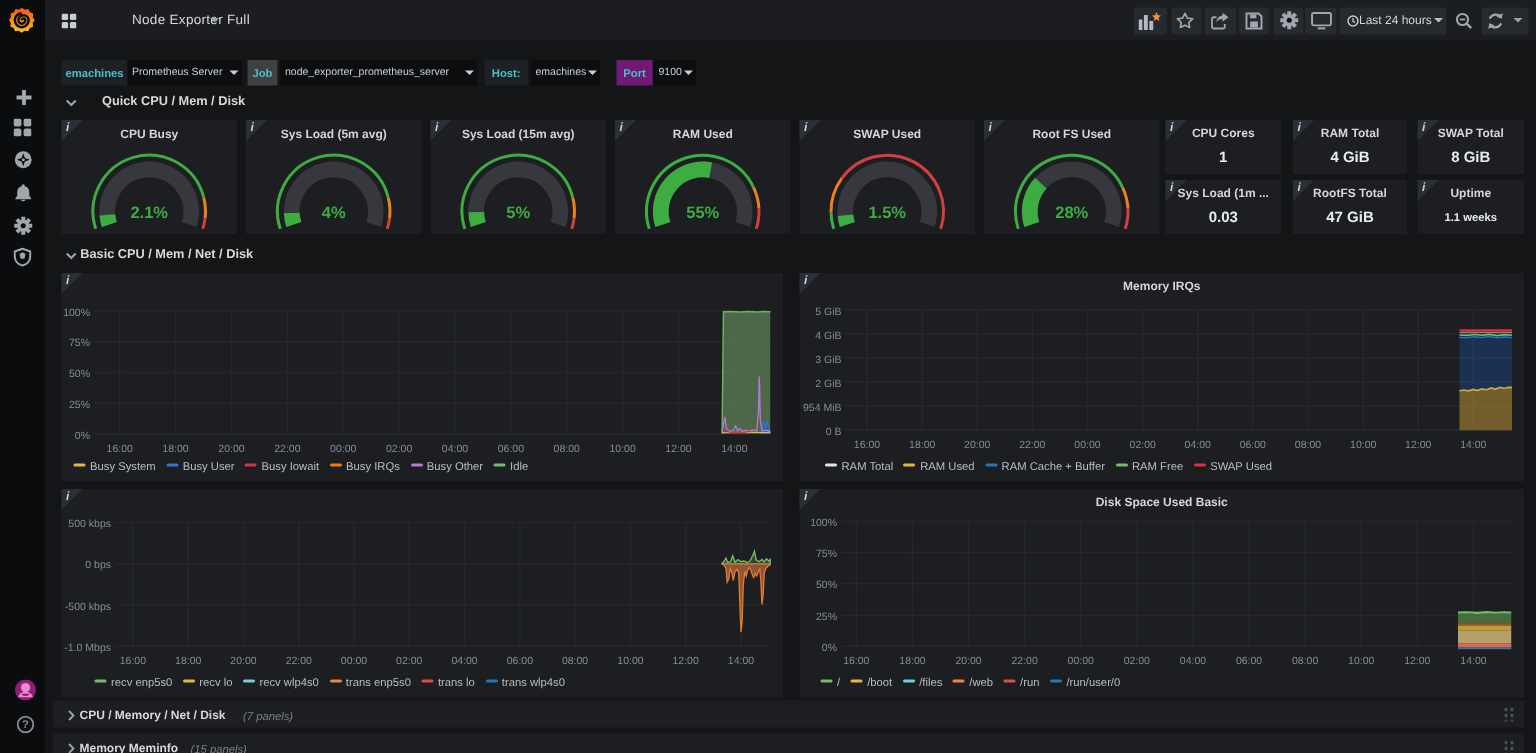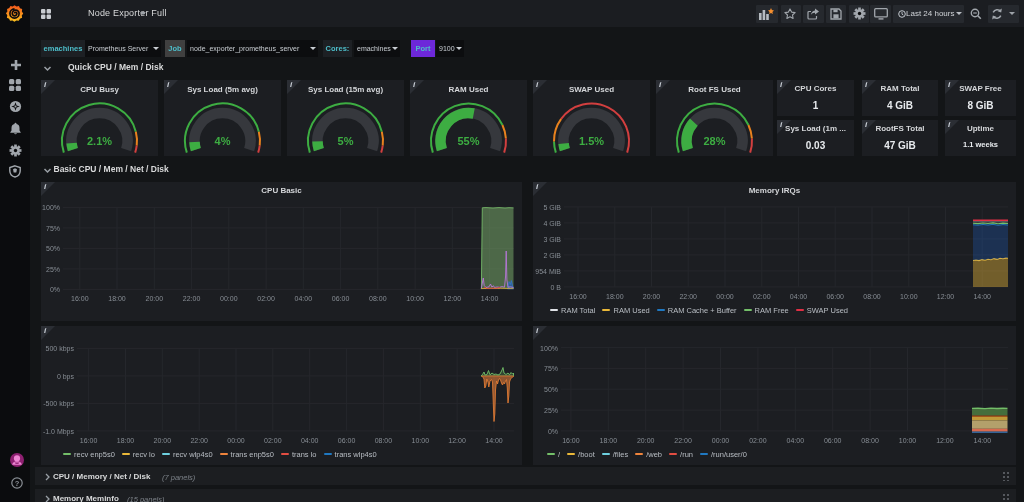--- a/index.html
+++ b/index.html
@@ -139,24 +139,24 @@
 <svg style="position:absolute;left:10.5px;top:476.5px;" width="12" height="12" viewBox="0 0 12 12">
     <circle cx="6" cy="6" r="5.2" fill="none" stroke="#8a8f95" stroke-width="1.2"></circle>
     <text x="6" y="8.6" text-anchor="middle" font-size="7.5" font-weight="bold" fill="#8a8f95" font-family="Liberation Sans,sans-serif">?</text>
   </svg>
 <div style="position:absolute;left:41px;top:40px;width:44px;height:17px;background:#1d2024;color:#4dbdc9;font-size:7.5px;font-weight:bold;line-height:17px;text-align:center;">emachines</div>
 <div style="position:absolute;left:85px;top:40px;width:76px;height:17px;background:#0c0d0f;color:#c9ced3;font-size:7px;line-height:17px;padding-left:3px;white-space:nowrap;overflow:hidden;">Prometheus Server</div>
 <div style="position:absolute;left:153px;top:46.5px;width:0;height:0;border-left:3px solid transparent;border-right:3px solid transparent;border-top:3px solid #c9ced3;"></div>
 <div style="position:absolute;left:165px;top:40px;width:20px;height:17px;background:#404040;color:#4dbdc9;font-size:7.5px;font-weight:bold;line-height:17px;text-align:center;">Job</div>
 <div style="position:absolute;left:187px;top:40px;width:131px;height:17px;background:#0c0d0f;color:#c9ced3;font-size:7px;line-height:17px;padding-left:3px;white-space:nowrap;overflow:hidden;">node_exporter_prometheus_server</div>
 <div style="position:absolute;left:310px;top:46.5px;width:0;height:0;border-left:3px solid transparent;border-right:3px solid transparent;border-top:3px solid #c9ced3;"></div>
-<div style="position:absolute;left:323px;top:40px;width:29px;height:17px;background:#1d2024;color:#4dbdc9;font-size:7.5px;font-weight:bold;line-height:17px;text-align:center;">Cores:</div>
+<div style="position:absolute;left:323px;top:40px;width:29px;height:17px;background:#1d2024;color:#4dbdc9;font-size:7.5px;font-weight:bold;line-height:17px;text-align:center;">Host:</div>
 <div style="position:absolute;left:354px;top:40px;width:46px;height:17px;background:#0c0d0f;color:#c9ced3;font-size:7px;line-height:17px;padding-left:3px;white-space:nowrap;overflow:hidden;">emachines</div>
 <div style="position:absolute;left:392px;top:46.5px;width:0;height:0;border-left:3px solid transparent;border-right:3px solid transparent;border-top:3px solid #c9ced3;"></div>
-<div style="position:absolute;left:411px;top:40px;width:24px;height:17px;background:#6d28d9;color:#4dbdc9;font-size:7.5px;font-weight:bold;line-height:17px;text-align:center;">Port</div>
+<div style="position:absolute;left:411px;top:40px;width:24px;height:17px;background:#701a75;color:#4dbdc9;font-size:7.5px;font-weight:bold;line-height:17px;text-align:center;">Port</div>
 <div style="position:absolute;left:436px;top:40px;width:28px;height:17px;background:#0c0d0f;color:#c9ced3;font-size:7px;line-height:17px;padding-left:3px;white-space:nowrap;overflow:hidden;">9100</div>
 <div style="position:absolute;left:456px;top:46.5px;width:0;height:0;border-left:3px solid transparent;border-right:3px solid transparent;border-top:3px solid #c9ced3;"></div>
 <div class="rowtitle" style="left:43px;top:62px;"><svg width="9" height="9" viewBox="0 0 9 9" style="position:absolute;left:0;top:2px">
       <path d="M1.5 3 L4.5 6 L7.5 3" stroke="#9aa0a6" stroke-width="1.5" fill="none"></path>
     </svg><span style="margin-left:25px;">Quick CPU / Mem / Disk</span></div>
 <div class="rowtitle" style="left:43px;top:164px;"><svg width="9" height="9" viewBox="0 0 9 9" style="position:absolute;left:0;top:2px">
       <path d="M1.5 3 L4.5 6 L7.5 3" stroke="#9aa0a6" stroke-width="1.5" fill="none"></path>
     </svg><span style="margin-left:10.5px;">Basic CPU / Mem / Net / Disk</span></div>
 <div class="panel" style="left:41px;top:80px;width:117px;height:76px;">
     <div style="position:absolute;left:0;top:0;width:0;height:0;border-top:14px solid #2b2e34;border-right:14px solid transparent;"></div>
@@ -244,21 +244,21 @@
   </div>
 <div class="panel" style="left:862px;top:80px;width:76px;height:36px;">
     <div style="position:absolute;left:0;top:0;width:0;height:0;border-top:14px solid #2b2e34;border-right:14px solid transparent;"></div>
     <div style="position:absolute;left:3px;top:0px;font-size:8px;color:#cdd3da;font-style:italic;font-weight:bold;line-height:9px;">i</div>
     <div class="ptitle" style="top:4px;">RAM Total</div>
     <div style="position:absolute;left:0;right:0;top:20px;text-align:center;font-size:10px;font-weight:bold;color:#e8ebee;">4 GiB</div>
   </div>
 <div class="panel" style="left:945px;top:80px;width:71px;height:36px;">
     <div style="position:absolute;left:0;top:0;width:0;height:0;border-top:14px solid #2b2e34;border-right:14px solid transparent;"></div>
     <div style="position:absolute;left:3px;top:0px;font-size:8px;color:#cdd3da;font-style:italic;font-weight:bold;line-height:9px;">i</div>
-    <div class="ptitle" style="top:4px;">SWAP Free</div>
+    <div class="ptitle" style="top:4px;">SWAP Total</div>
     <div style="position:absolute;left:0;right:0;top:20px;text-align:center;font-size:10px;font-weight:bold;color:#e8ebee;">8 GiB</div>
   </div>
 <div class="panel" style="left:777px;top:120px;width:77px;height:36px;">
     <div style="position:absolute;left:0;top:0;width:0;height:0;border-top:14px solid #2b2e34;border-right:14px solid transparent;"></div>
     <div style="position:absolute;left:3px;top:0px;font-size:8px;color:#cdd3da;font-style:italic;font-weight:bold;line-height:9px;">i</div>
     <div class="ptitle" style="top:4px;">Sys Load (1m ...</div>
     <div style="position:absolute;left:0;right:0;top:20px;text-align:center;font-size:10px;font-weight:bold;color:#e8ebee;">0.03</div>
   </div>
 <div class="panel" style="left:862px;top:120px;width:76px;height:36px;">
     <div style="position:absolute;left:0;top:0;width:0;height:0;border-top:14px solid #2b2e34;border-right:14px solid transparent;"></div>
@@ -268,21 +268,20 @@
   </div>
 <div class="panel" style="left:945px;top:120px;width:71px;height:36px;">
     <div style="position:absolute;left:0;top:0;width:0;height:0;border-top:14px solid #2b2e34;border-right:14px solid transparent;"></div>
     <div style="position:absolute;left:3px;top:0px;font-size:8px;color:#cdd3da;font-style:italic;font-weight:bold;line-height:9px;">i</div>
     <div class="ptitle" style="top:4px;">Uptime</div>
     <div style="position:absolute;left:0;right:0;top:20px;text-align:center;font-size:7.5px;font-weight:bold;color:#e8ebee;">1.1 weeks</div>
   </div>
 <div class="panel" style="left:41px;top:182px;width:481px;height:139px;">
     <div style="position:absolute;left:0;top:0;width:0;height:0;border-top:14px solid #2b2e34;border-right:14px solid transparent;"></div>
     <div style="position:absolute;left:3px;top:0px;font-size:8px;color:#cdd3da;font-style:italic;font-weight:bold;line-height:9px;">i</div>
-    <div class="ptitle" style="top:4px;">CPU Basic</div>
     <svg width="481" height="139" style="position:absolute;left:0;top:0">
       <line x1="38.8" y1="25.4" x2="38.8" y2="107.4" stroke="#25272c" stroke-width="1"></line>
       <line x1="76.0" y1="25.4" x2="76.0" y2="107.4" stroke="#25272c" stroke-width="1"></line>
       <line x1="113.3" y1="25.4" x2="113.3" y2="107.4" stroke="#25272c" stroke-width="1"></line>
       <line x1="150.6" y1="25.4" x2="150.6" y2="107.4" stroke="#25272c" stroke-width="1"></line>
       <line x1="187.8" y1="25.4" x2="187.8" y2="107.4" stroke="#25272c" stroke-width="1"></line>
       <line x1="225.1" y1="25.4" x2="225.1" y2="107.4" stroke="#25272c" stroke-width="1"></line>
       <line x1="262.3" y1="25.4" x2="262.3" y2="107.4" stroke="#25272c" stroke-width="1"></line>
       <line x1="299.6" y1="25.4" x2="299.6" y2="107.4" stroke="#25272c" stroke-width="1"></line>
       <line x1="336.8" y1="25.4" x2="336.8" y2="107.4" stroke="#25272c" stroke-width="1"></line>
@@ -311,20 +310,28 @@
       <text x="150.6" y="119.4" text-anchor="middle" class="axis">22:00</text>
       <text x="187.8" y="119.4" text-anchor="middle" class="axis">00:00</text>
       <text x="225.1" y="119.4" text-anchor="middle" class="axis">02:00</text>
       <text x="262.3" y="119.4" text-anchor="middle" class="axis">04:00</text>
       <text x="299.6" y="119.4" text-anchor="middle" class="axis">06:00</text>
       <text x="336.8" y="119.4" text-anchor="middle" class="axis">08:00</text>
       <text x="374.1" y="119.4" text-anchor="middle" class="axis">10:00</text>
       <text x="411.3" y="119.4" text-anchor="middle" class="axis">12:00</text>
       <text x="448.6" y="119.4" text-anchor="middle" class="axis">14:00</text>
     </svg>
+    <div class="legend" style="left:8px;top:123.5px;">
+      <span class="litem"><span class="ldash" style="background:#eab839"></span>Busy System</span>
+      <span class="litem"><span class="ldash" style="background:#3274d9"></span>Busy User</span>
+      <span class="litem"><span class="ldash" style="background:#e02f44"></span>Busy Iowait</span>
+      <span class="litem"><span class="ldash" style="background:#ff780a"></span>Busy IRQs</span>
+      <span class="litem"><span class="ldash" style="background:#b877d9"></span>Busy Other</span>
+      <span class="litem"><span class="ldash" style="background:#73bf69"></span>Idle</span>
+    </div>
   </div>
 <div class="panel" style="left:533px;top:182px;width:483px;height:139px;">
     <div style="position:absolute;left:0;top:0;width:0;height:0;border-top:14px solid #2b2e34;border-right:14px solid transparent;"></div>
     <div style="position:absolute;left:3px;top:0px;font-size:8px;color:#cdd3da;font-style:italic;font-weight:bold;line-height:9px;">i</div>
     <div class="ptitle" style="top:4px;">Memory IRQs</div>
     <svg width="483" height="139" style="position:absolute;left:0;top:0">
       <line x1="45.0" y1="24.9" x2="45.0" y2="104.9" stroke="#25272c" stroke-width="1"></line>
       <line x1="81.8" y1="24.9" x2="81.8" y2="104.9" stroke="#25272c" stroke-width="1"></line>
       <line x1="118.5" y1="24.9" x2="118.5" y2="104.9" stroke="#25272c" stroke-width="1"></line>
       <line x1="155.2" y1="24.9" x2="155.2" y2="104.9" stroke="#25272c" stroke-width="1"></line>
@@ -420,20 +427,21 @@
       <span class="litem"><span class="ldash" style="background:#eab839"></span>recv lo</span>
       <span class="litem"><span class="ldash" style="background:#6ed0e0"></span>recv wlp4s0</span>
       <span class="litem"><span class="ldash" style="background:#ef843c"></span>trans enp5s0</span>
       <span class="litem"><span class="ldash" style="background:#e24d42"></span>trans lo</span>
       <span class="litem"><span class="ldash" style="background:#1f78c1"></span>trans wlp4s0</span>
     </div>
   </div>
 <div class="panel" style="left:533px;top:326px;width:483px;height:139px;">
     <div style="position:absolute;left:0;top:0;width:0;height:0;border-top:14px solid #2b2e34;border-right:14px solid transparent;"></div>
     <div style="position:absolute;left:3px;top:0px;font-size:8px;color:#cdd3da;font-style:italic;font-weight:bold;line-height:9px;">i</div>
+    <div class="ptitle" style="top:4px;">Disk Space Used Basic</div>
     <svg width="483" height="139" style="position:absolute;left:0;top:0">
       <line x1="37.9" y1="21.6" x2="37.9" y2="104.9" stroke="#25272c" stroke-width="1"></line>
       <line x1="75.3" y1="21.6" x2="75.3" y2="104.9" stroke="#25272c" stroke-width="1"></line>
       <line x1="112.7" y1="21.6" x2="112.7" y2="104.9" stroke="#25272c" stroke-width="1"></line>
       <line x1="150.1" y1="21.6" x2="150.1" y2="104.9" stroke="#25272c" stroke-width="1"></line>
       <line x1="187.5" y1="21.6" x2="187.5" y2="104.9" stroke="#25272c" stroke-width="1"></line>
       <line x1="224.9" y1="21.6" x2="224.9" y2="104.9" stroke="#25272c" stroke-width="1"></line>
       <line x1="262.3" y1="21.6" x2="262.3" y2="104.9" stroke="#25272c" stroke-width="1"></line>
       <line x1="299.7" y1="21.6" x2="299.7" y2="104.9" stroke="#25272c" stroke-width="1"></line>
       <line x1="337.1" y1="21.6" x2="337.1" y2="104.9" stroke="#25272c" stroke-width="1"></line>

